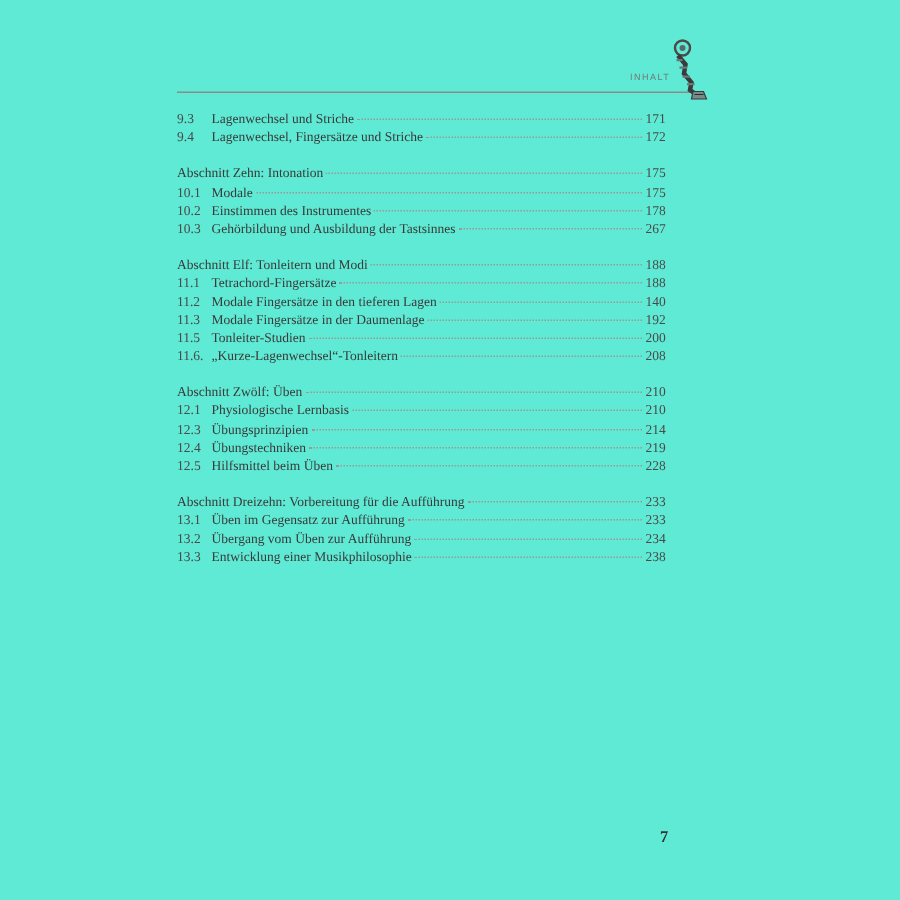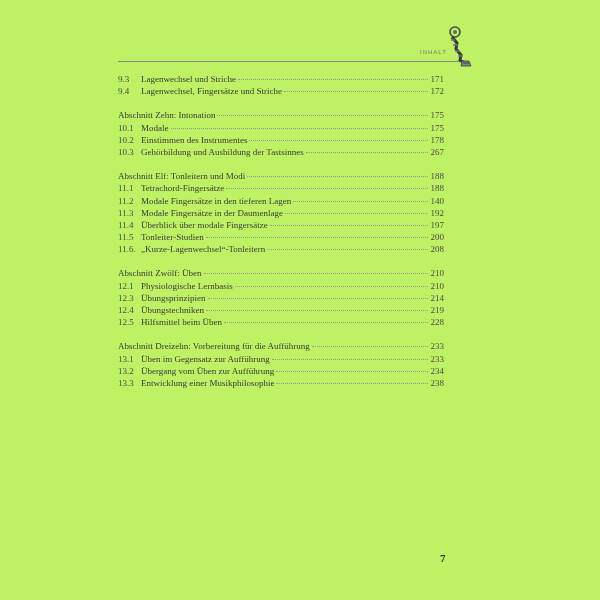--- a/index.html
+++ b/index.html
@@ -12,21 +12,21 @@
       height: 600px;
       position: relative;
       overflow: hidden;
       font-family: "Liberation Serif", "DejaVu Serif", serif;
       color: #3a3a3a;
     }
     .page {
       position: absolute;
       left: 0; top: 0;
       width: 600px; height: 600px;
-      background: #bef264;
+      background: #5eead4;
     }
     .header-rule {
       position: absolute;
       left: 118px;
       top: 61px;
       width: 346px;
       height: 1px;
       background: #8a8a8a;
     }
     .header-label {
@@ -76,21 +76,21 @@
       flex: 1 1 auto;
       margin: 0 2px 0 2px;
       border-bottom: 1px dotted #9a9a9a;
       height: 0;
       position: relative;
       top: -2px;
     }
     .page-num {
       flex: 0 0 auto;
       color: #4a4a4a;
-      text-align: right;
+      text-align: center;
       min-width: 14px;
     }
     .folio {
       position: absolute;
       left: 440px;
       top: 552px;
       font-family: "Liberation Serif", "DejaVu Serif", serif;
       font-weight: bold;
       font-size: 11px;
       color: #333;
@@ -174,26 +174,20 @@
         <span class="leader"></span>
         <span class="page-num">140</span>
       </div>
       <div class="row">
         <span class="num">11.3</span>
         <span class="title">Modale Fingersätze in der Daumenlage</span>
         <span class="leader"></span>
         <span class="page-num">192</span>
       </div>
       <div class="row">
-        <span class="num">11.4</span>
-        <span class="title">Überblick über modale Fingersätze</span>
-        <span class="leader"></span>
-        <span class="page-num">197</span>
-      </div>
-      <div class="row">
         <span class="num">11.5</span>
         <span class="title">Tonleiter-Studien</span>
         <span class="leader"></span>
         <span class="page-num">200</span>
       </div>
       <div class="row">
         <span class="num">11.6.</span>
         <span class="title">„Kurze-Lagenwechsel“-Tonleitern</span>
         <span class="leader"></span>
         <span class="page-num">208</span>

